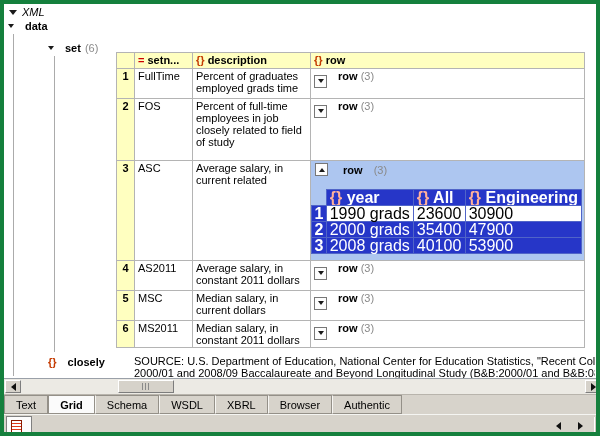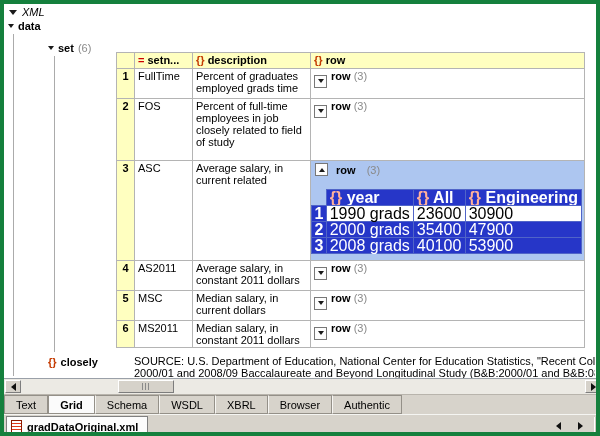--- a/index.html
+++ b/index.html
@@ -13,21 +13,21 @@
   .tri-up { border-left:3px solid transparent; border-right:3px solid transparent; border-bottom:4px solid #1a1a1a; }
   .t-left  { border-top:4px solid transparent; border-bottom:4px solid transparent; border-right:5px solid #101010; }
   .t-right { border-top:4px solid transparent; border-bottom:4px solid transparent; border-left:5px solid #101010; }
 
   
   .xml-row { position:absolute; left:5px; top:2px; display:flex; align-items:center; gap:5px; }
   .xml-label { font-style:italic; }
   .node { position:absolute; display:flex; align-items:center; gap:4px; white-space:nowrap; }
   .node-data { left:4px; top:16px; }
   .node-set { left:44px; top:38px; }
-  .elname { font-weight:bold; }
+  .elname { font-weight:bold;margin-left:7px; }
   .count { color:#8a8a8a; }
   .vline { position:absolute; width:1px; background:#ababab; }
   .vline-data { left:9px; top:30px; height:342px; }
   .vline-set  { left:50px; top:52px; height:296px; }
   .brace { color:#c43a00; font-weight:bold; }
   .attr-eq { color:#cc0000; font-weight:bold; }
 
   
   table.grid { position:absolute; left:112px; top:48px; border-collapse:collapse; table-layout:fixed; }
   .grid th, .grid td { border:1px solid #b4b4b4; vertical-align:top; text-align:left; padding:1px 3px; line-height:12px; font-size:11px; font-weight:normal; background:#fff; }
@@ -265,21 +265,20 @@
     <div class="vtab">Schema</div>
     <div class="vtab">WSDL</div>
     <div class="vtab">XBRL</div>
     <div class="vtab">Browser</div>
     <div class="vtab">Authentic</div>
   </div>
 
   <div class="ftabs">
     <div class="ftab">
       <span class="file-icon"></span>
-      <span>gradDataOriginal.xml</span>
     </div>
     <div class="ftab-nav">
       <div class="fbtn">
           <span class="t-left"></span>
         </div>
       <div class="fbtn">
           <span class="t-right"></span>
         </div>
     </div>
     <div class="ftab-divider"></div>

